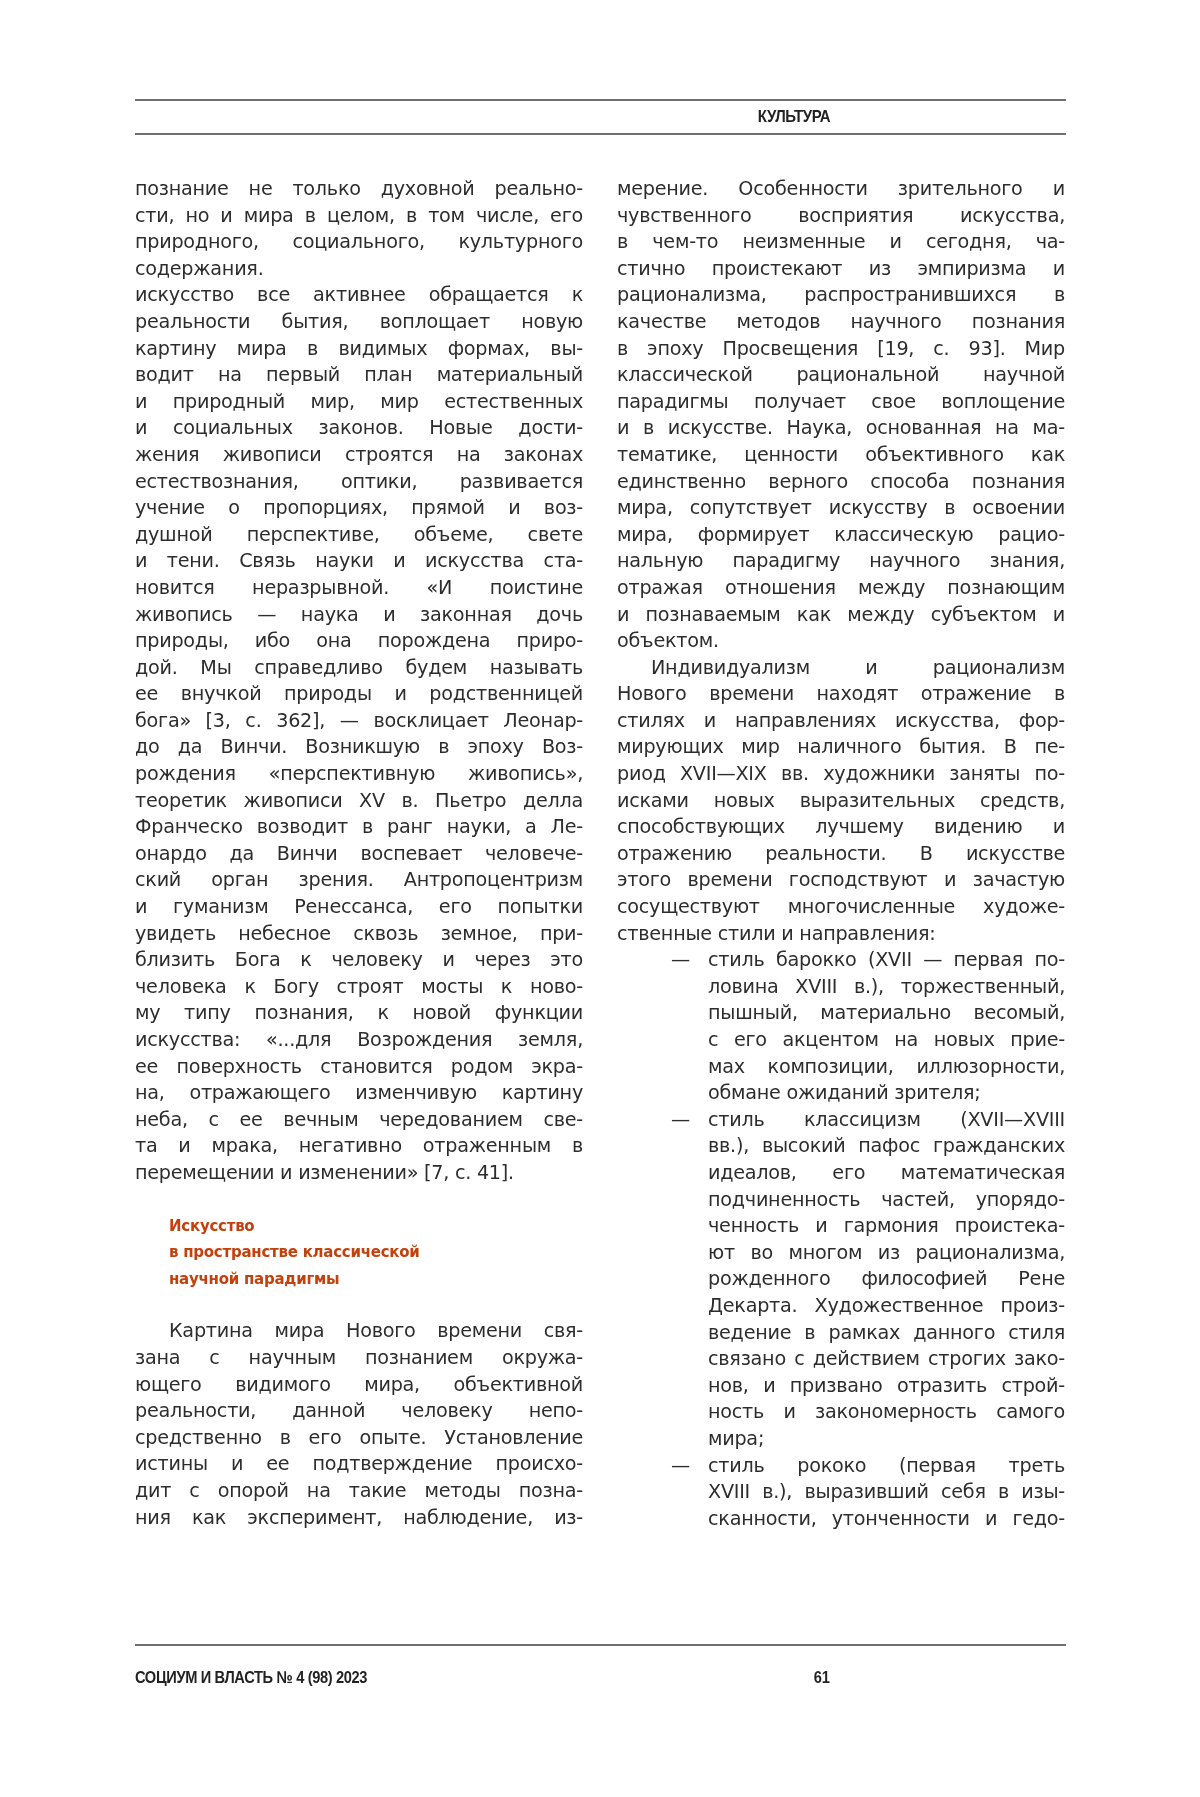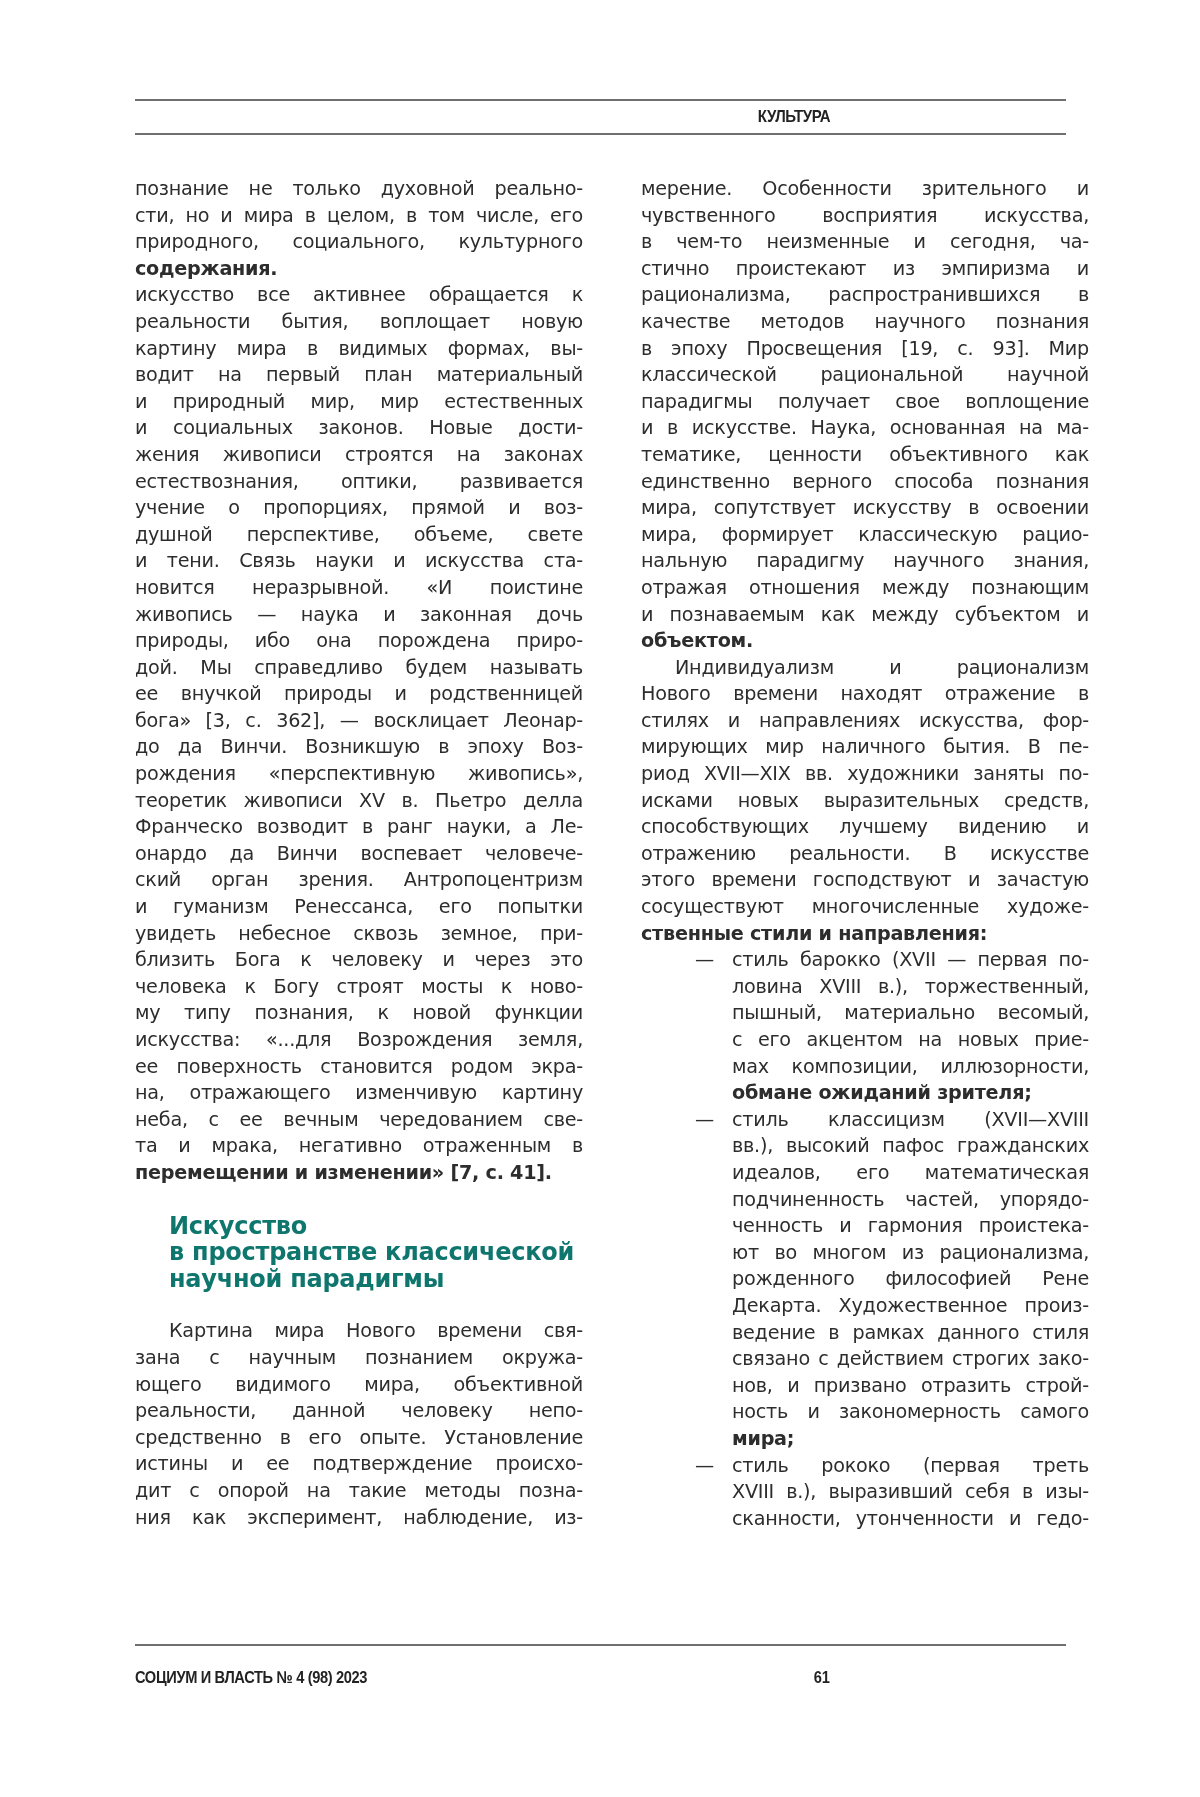--- a/index.html
+++ b/index.html
@@ -29,32 +29,32 @@
       font-size: 17px; color: #222;
       transform: scaleX(0.86); transform-origin: right center;
     }
 
     .col {
       position: absolute; top: 176px; width: 448px;
       font-family: "DejaVu Sans", sans-serif; font-size: 19.2px;
       line-height: 26.6px; color: #2d2d2d; letter-spacing: -0.25px;
     }
     .col.left { left: 135px; }
-    .col.right { left: 641px; }
+    .col.right { left: 617px; }
 
     .line { display: block; white-space: nowrap; text-align: justify; text-align-last: justify; height: 26.6px; overflow: visible; }
-    .line.last { text-align-last: left; font-weight: bold; }
+    .line.last { text-align-last: left; }
     .line.indent { padding-left: 34px; }
     .line.sub { padding-left: 91px; }
     .line.bullet { position: relative; padding-left: 91px; }
     .dash { position: absolute; left: 54px; top: 0; }
 
     .heading {
       font-family: "DejaVu Sans", sans-serif; font-weight: bold;
-      font-size: 24px; line-height: 26.6px; color: #0f766e;
+      font-size: 15px; line-height: 26.6px; color: #c2410c;
       padding-left: 34px; margin-top: 26px; margin-bottom: 26px;
     }
     .heading .hl { display: block; white-space: nowrap; }
   </style>
 </head>
 <body>
 
 <div class="page">
 
   <div class="rule top1"></div>

